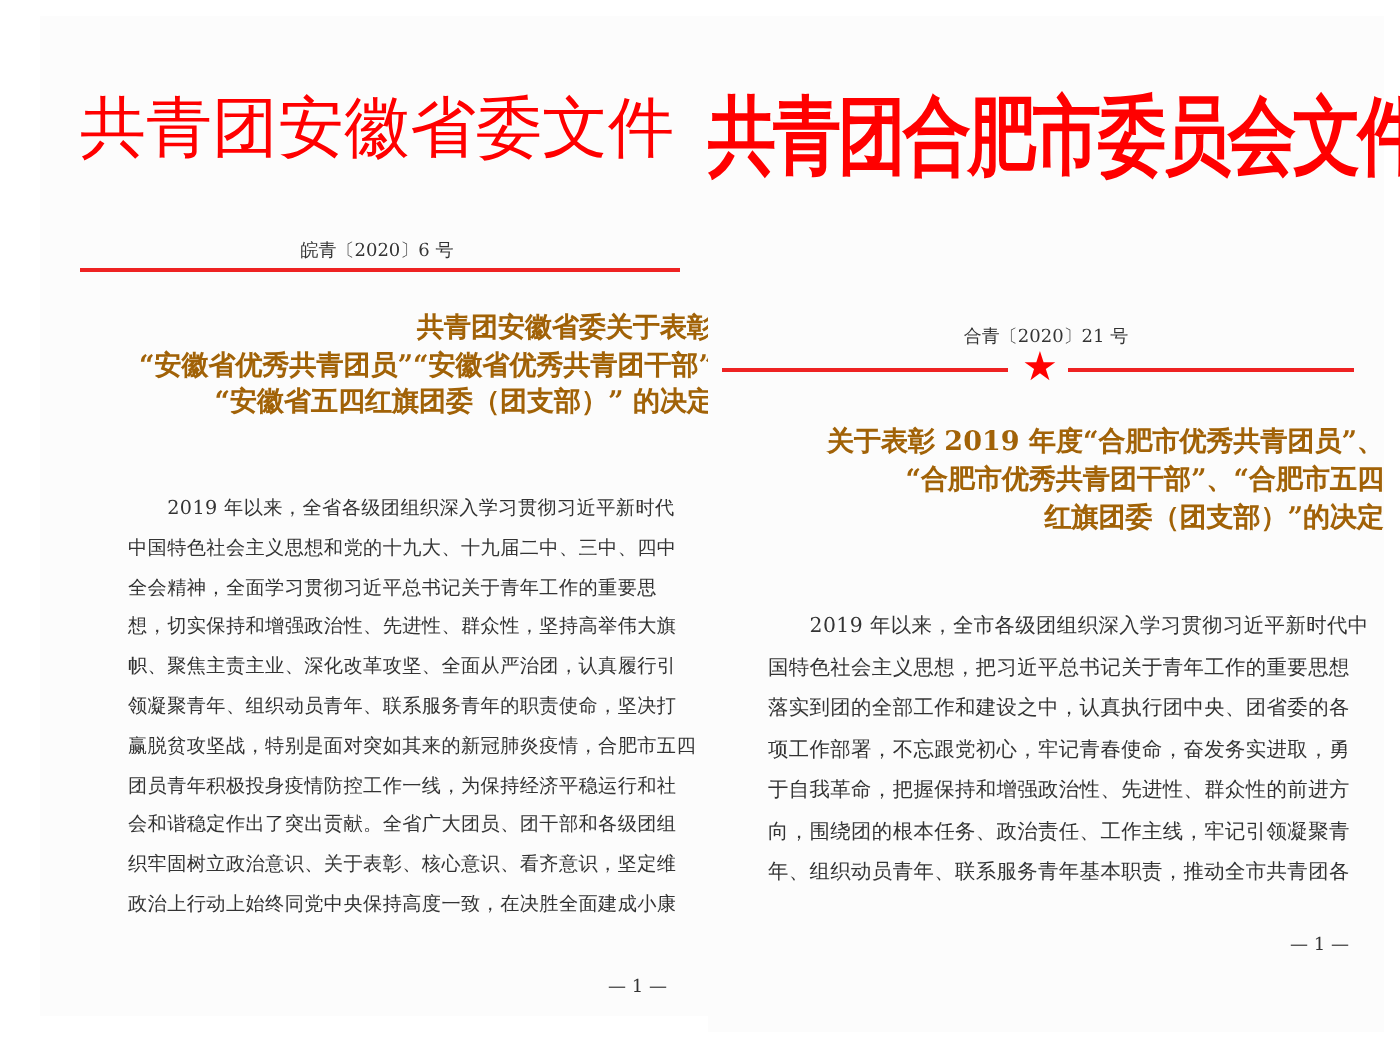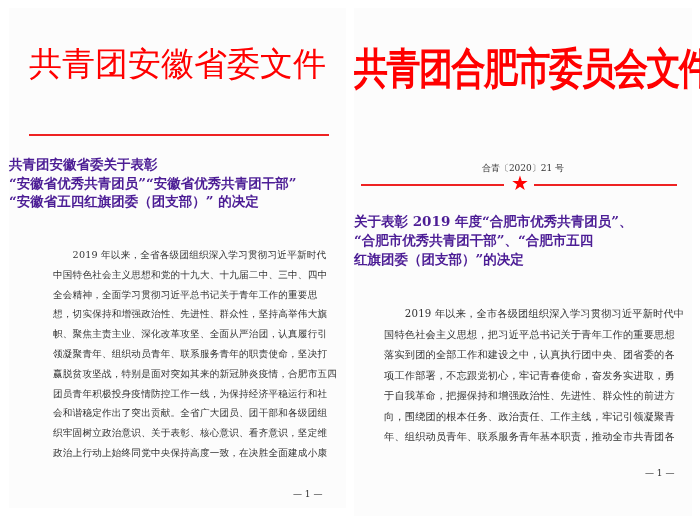--- a/index.html
+++ b/index.html
@@ -6,21 +6,21 @@
   body {
     width:700px; height:525px; overflow:hidden; position:relative;
     background:#ffffff;
     font-family:"DejaVu Serif", "Liberation Serif", serif;
     color:#333;
   }
   .page {
     position:absolute; background:#fcfcfc;
     box-sizing:border-box;
   }
-  #page-left { left:9px; top:8px; width:337px; height:500px; }
+  #page-left { left:20px; top:8px; width:337px; height:500px; }
   #page-right { left:354px; top:8px; width:338px; height:508px; }
 
   .header-title {
     position:absolute; left:0; right:0; text-align:center; color:#ff0000;
     font-family:"DejaVu Sans","Liberation Sans",sans-serif;
     white-space:nowrap;
   }
   #page-left .header-title { top:34px; font-size:33px; letter-spacing:0px; font-weight:normal; }
   #page-right .header-title { top:32px; font-size:34px; font-weight:bold; letter-spacing:-1.5px; transform:scaleY(1.25); transform-origin:top center; }
 
@@ -35,22 +35,22 @@
   #page-left .red-rule { left:20px; width:300px; top:126px; }
   .rule-left { left:7px; width:143px; top:176px; }
   .rule-right { left:180px; width:143px; top:176px; }
   .red-star {
     position:absolute; left:156px; top:165px; width:20px; height:20px;
     color:#ff0000; font-size:20px; line-height:20px; text-align:center;
     font-family:"DejaVu Sans",sans-serif;
   }
 
   .decision-title {
-    position:absolute; left:0; right:0; text-align:left;
-    font-weight:bold; color:#4c1d95; white-space:nowrap;
+    position:absolute; left:0; right:0; text-align:right;
+    font-weight:bold; color:#a16207; white-space:nowrap;
   }
   #page-left .decision-title { top:147px; font-size:13.5px; line-height:18.5px; }
   #page-right .decision-title { top:204px; font-size:13.5px; line-height:19px; }
   .decision-title div { white-space:nowrap; }
 
   .body-text {
     position:absolute; font-size:9.6px; color:#333;margin-left:18px;
   }
   #page-left .body-text { left:26px; width:296px; top:237px; line-height:19.8px; }
   #page-right .body-text { left:12px; width:318px; top:296px; line-height:20.5px; font-size:10.2px; }
@@ -60,20 +60,21 @@
     position:absolute; font-size:9px; color:#333; white-space:nowrap;
   }
   #page-left .page-number { left:284px; top:481px; }
   #page-right .page-number { left:291px; top:460px; }
 </style>
 </head>
 <body>
 
 <div class="page" id="page-left">
   <div class="header-title">共青团安徽省委文件</div>
+  <div class="doc-number">皖青〔2020〕6 号</div>
   <div class="red-rule"></div>
   <div class="decision-title">
     <div>共青团安徽省委关于表彰</div>
     <div>“安徽省优秀共青团员”“安徽省优秀共青团干部”</div>
     <div>“安徽省五四红旗团委（团支部）” 的决定</div>
   </div>
   <div class="body-text">
     <div>　　2019 年以来，全省各级团组织深入学习贯彻习近平新时代</div>
     <div>中国特色社会主义思想和党的十九大、十九届二中、三中、四中</div>
     <div>全会精神，全面学习贯彻习近平总书记关于青年工作的重要思</div>

